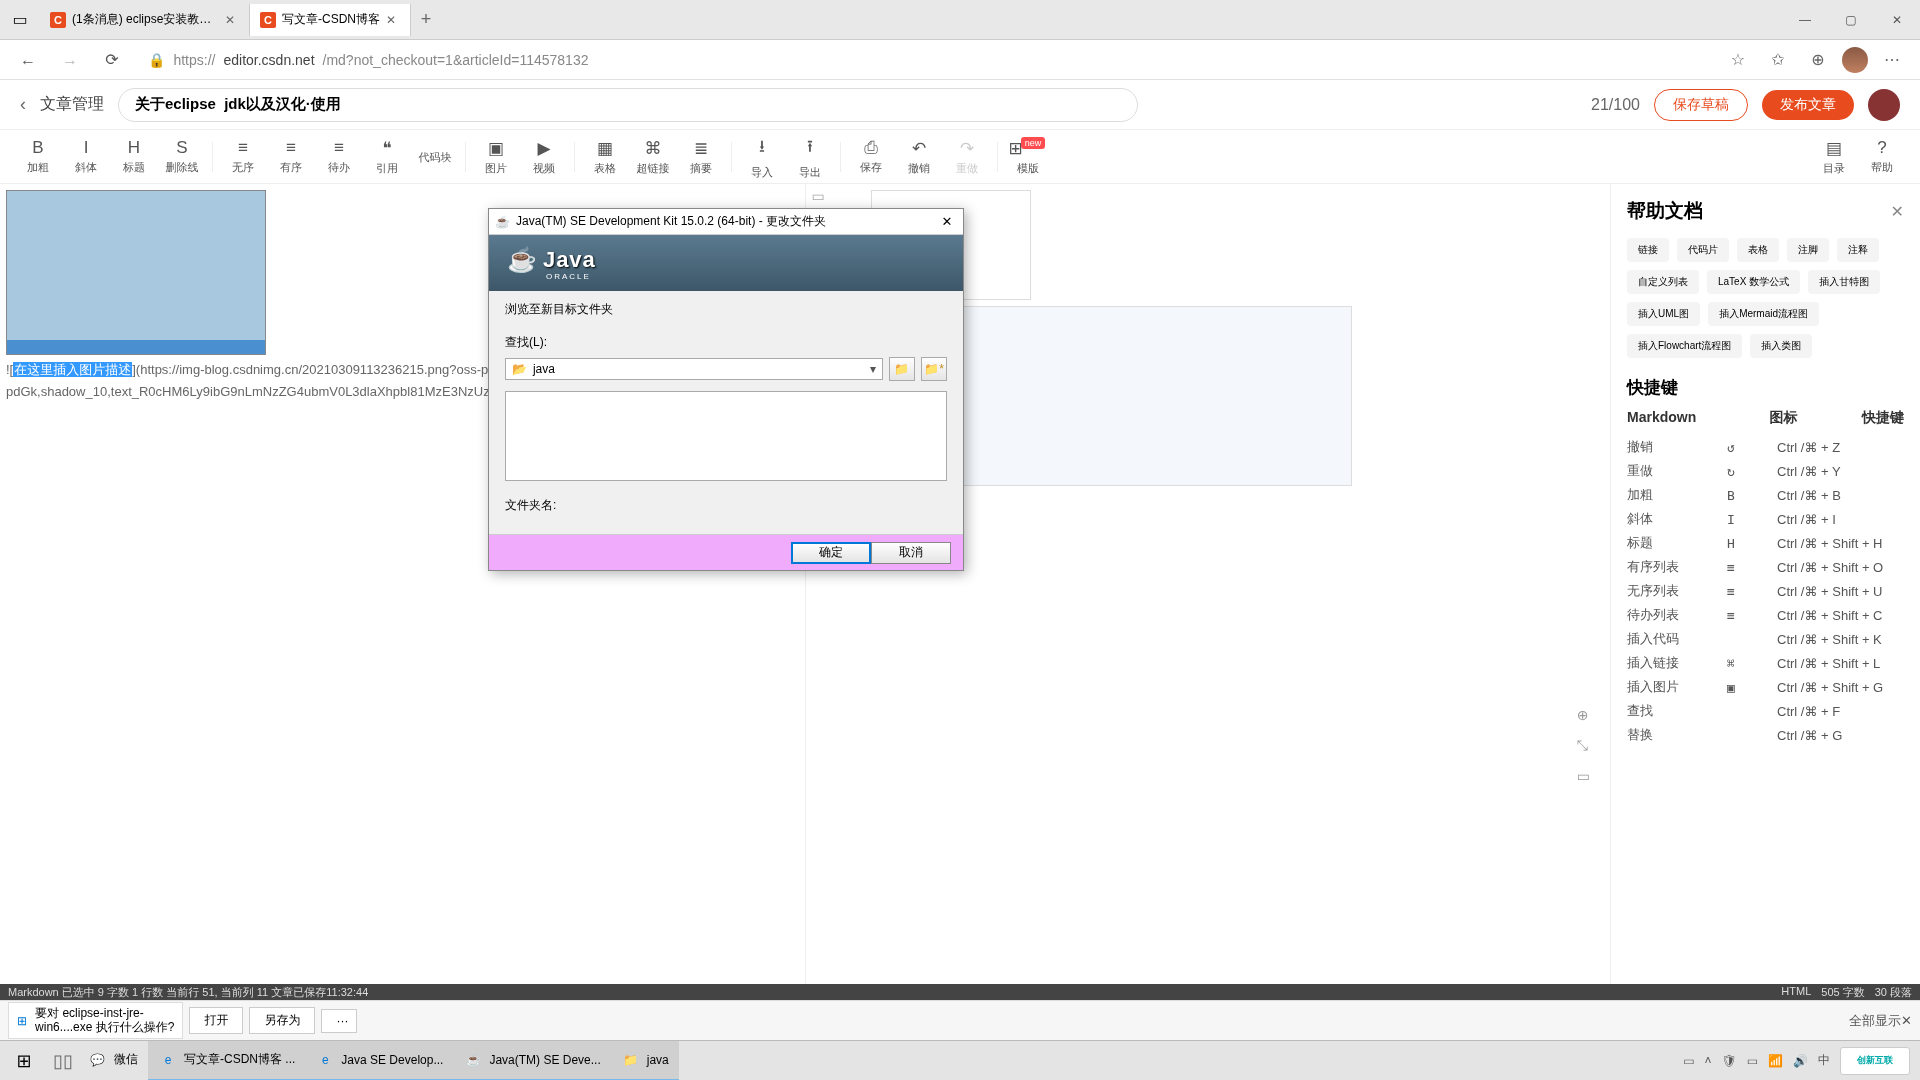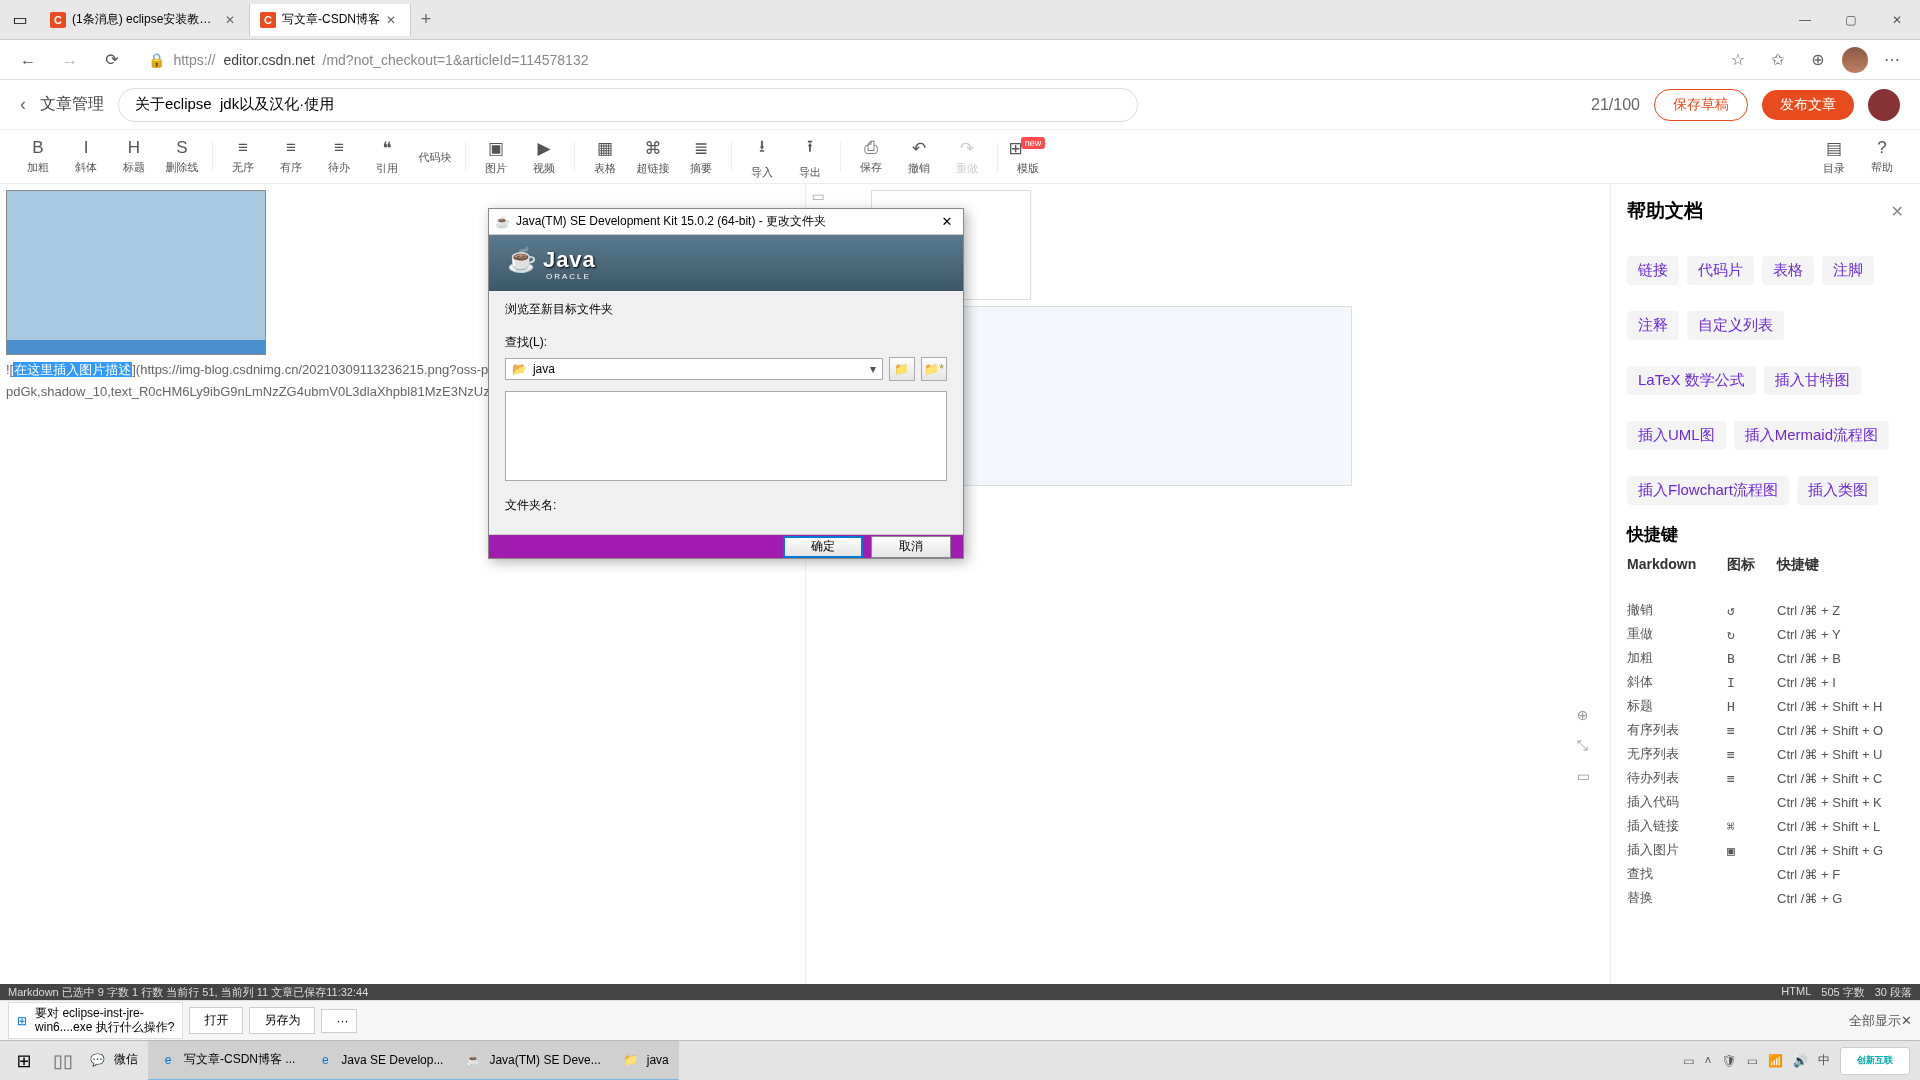--- a/index.html
+++ b/index.html
@@ -22,21 +22,21 @@
 .url-box { flex:1; height:30px; display:flex; align-items:center; gap:8px; padding:0 10px; font-size:14px; color:#666; }
 .url-box .proto { color:#888; }
 .url-box .domain { color:#444; }
 .addr-right { display:flex; gap:8px; align-items:center; }
 .addr-icon { width:32px; height:32px; display:flex; align-items:center; justify-content:center; color:#666; }
 .avatar-sm { width:26px; height:26px; border-radius:50%; background:linear-gradient(#8a5a44,#c08060); }
 
 
 .ed-head { height:50px; display:flex; align-items:center; padding:0 20px; gap:14px; border-bottom:1px solid #eee; }
 .ed-back { font-size:16px; color:#444; }
-.ed-title-input { border:1px solid #ddd; border-radius:18px; height:34px; padding:0 16px; font-size:15px; flex:1; max-width:1020px; }
+.ed-title-input { border:1px solid #ddd; border-radius:18px; height:34px; padding:0 16px; font-size:15px; flex:1; max-width:1020px;font-weight:bold; }
 .ed-count { font-size:16px; color:#666; margin-left:auto; }
 .ed-save { border:1px solid #e84b1e; color:#e84b1e; background:#fff; border-radius:18px; padding:6px 18px; font-size:14px; }
 .ed-publish { background:#e84b1e; color:#fff; border:none; border-radius:18px; padding:6px 18px; font-size:14px; }
 .ed-avatar { width:32px; height:32px; border-radius:50%; background:#833; }
 
 
 .toolbar { height:54px; display:flex; align-items:center; padding:0 14px; border-bottom:1px solid #eee; }
 .tb-item { display:flex; flex-direction:column; align-items:center; justify-content:center; width:48px; font-size:11px; color:#555; gap:2px; }
 .tb-item .ico { font-size:17px; color:#555; }
 .tb-sep { width:1px; height:30px; background:#eee; margin:0 6px; }
@@ -55,23 +55,23 @@
 .preview-thumb { width:160px; height:110px; border:1px solid #ddd; margin:6px 0 0 38px; }
 .preview-thumb-big { width:540px; height:180px; border:1px solid #ddd; margin-top:6px; background:#f4f8fc; position:relative; }
 .resize-handles { position:absolute; right:20px; bottom:200px; display:flex; flex-direction:column; gap:14px; color:#999; }
 
 
 .help { width:310px; border-left:1px solid #eee; padding:14px 16px; overflow-y:auto; }
 .help-head { display:flex; justify-content:space-between; align-items:center; margin-bottom:14px; }
 .help-head h2 { font-size:19px; font-weight:bold; }
 .help-close { color:#888; font-size:16px; }
 .chips { display:flex; flex-wrap:wrap; gap:8px; margin-bottom:18px; }
-.chip { background:#f4f4f4; color:#6d28d9; padding:5px 11px; border-radius:4px; font-size:15px;margin-top:18px; }
+.chip { background:#f4f4f4; color:#000000; padding:5px 11px; border-radius:4px; font-size:10px; }
 .help h3 { font-size:17px; font-weight:bold; margin:10px 0; }
-.kb-head { display:flex; font-size:14px; font-weight:bold; color:#333; margin-bottom:24px; }
+.kb-head { display:flex; font-size:14px; font-weight:bold; color:#333; margin-bottom:8px;justify-content:space-between; }
 .kb-head > div:nth-child(1){ width:100px; }
 .kb-head > div:nth-child(2){ width:50px; }
 .kb-row { display:flex; font-size:13px; color:#555; padding:3px 0; align-items:center; }
 .kb-row > div:nth-child(1){ width:100px; }
 .kb-row > div:nth-child(2){ width:50px; text-align:left; font-family:Consolas,monospace; }
 .kb-row > div:nth-child(3){ flex:1; }
 
 
 .status { height:16px; background:#444; color:#ddd; font-size:11px; display:flex; align-items:center; padding:0 8px; gap:28px; }
 .status .right { margin-left:auto; display:flex; gap:10px; }
@@ -103,21 +103,21 @@
 .dlg-body { padding:10px 16px 14px; }
 .dlg-body .heading { margin-bottom:10px; }
 .dlg-row { margin-bottom:6px;margin-top:16px; }
 .dlg-combo-row { display:flex; gap:6px; align-items:center; margin-bottom:10px; }
 .dlg-combo { flex:1; height:22px; border:1px solid #aaa; background:#fff; display:flex; align-items:center; padding:0 6px; gap:6px; }
 .dlg-combo .folder-ico { color:#e8b040; }
 .dlg-combo .dd { margin-left:auto; color:#555; }
 .dlg-btn-sm { width:26px; height:24px; border:1px solid #aaa; background:linear-gradient(#fefefe,#e4e4e4); display:flex; align-items:center; justify-content:center; color:#c09020; }
 .dlg-list { height:90px; border:1px solid #aaa; background:#fff; margin-bottom:10px; }
 .dlg-input { width:100%; height:20px; border:1px solid #aaa; padding:0 4px; font-size:12px; }
-.dlg-foot { height:24px; border-top:1px solid #ccc; display:flex; justify-content:flex-end; align-items:center; gap:8px; padding:0 12px; background:#a21caf; }
+.dlg-foot { height:36px; border-top:1px solid #ccc; display:flex; justify-content:flex-end; align-items:center; padding:0 12px; background:#f0abfc; }
 .dlg-foot button { width:80px; height:22px; border:1px solid #888; background:linear-gradient(#fefefe,#e4e4e4); font-size:12px; }
 .dlg-foot button.primary { border:2px solid #0078d7; }
 </style>
 </head>
 <body>
 
 <div class="browser-top">
   <div class="tab-controls">▭</div>
   <div id="tabs" style="display: flex;">
       <div class="tab">

